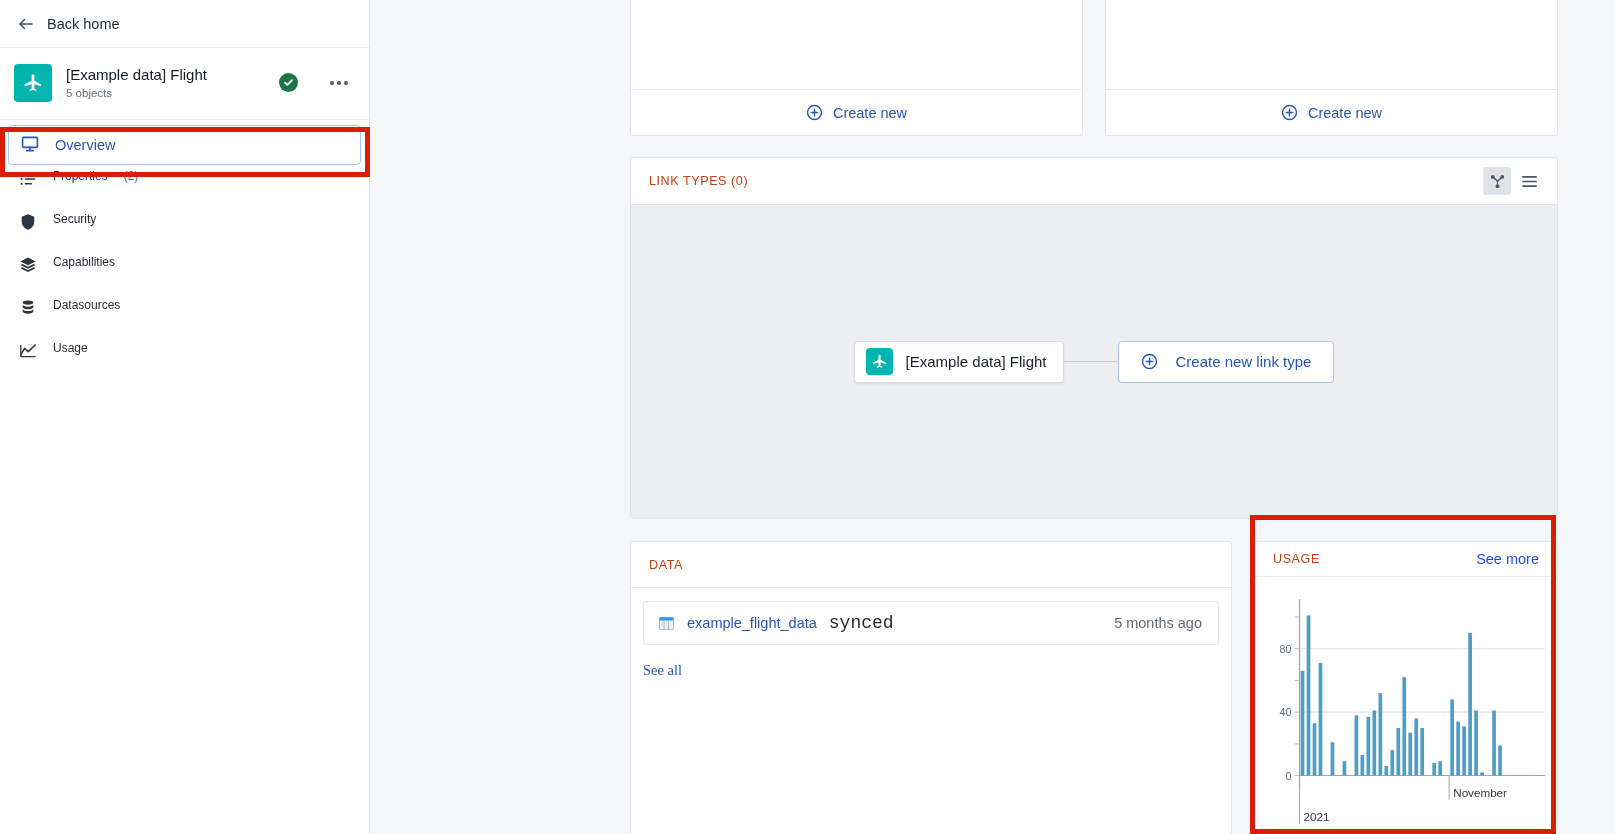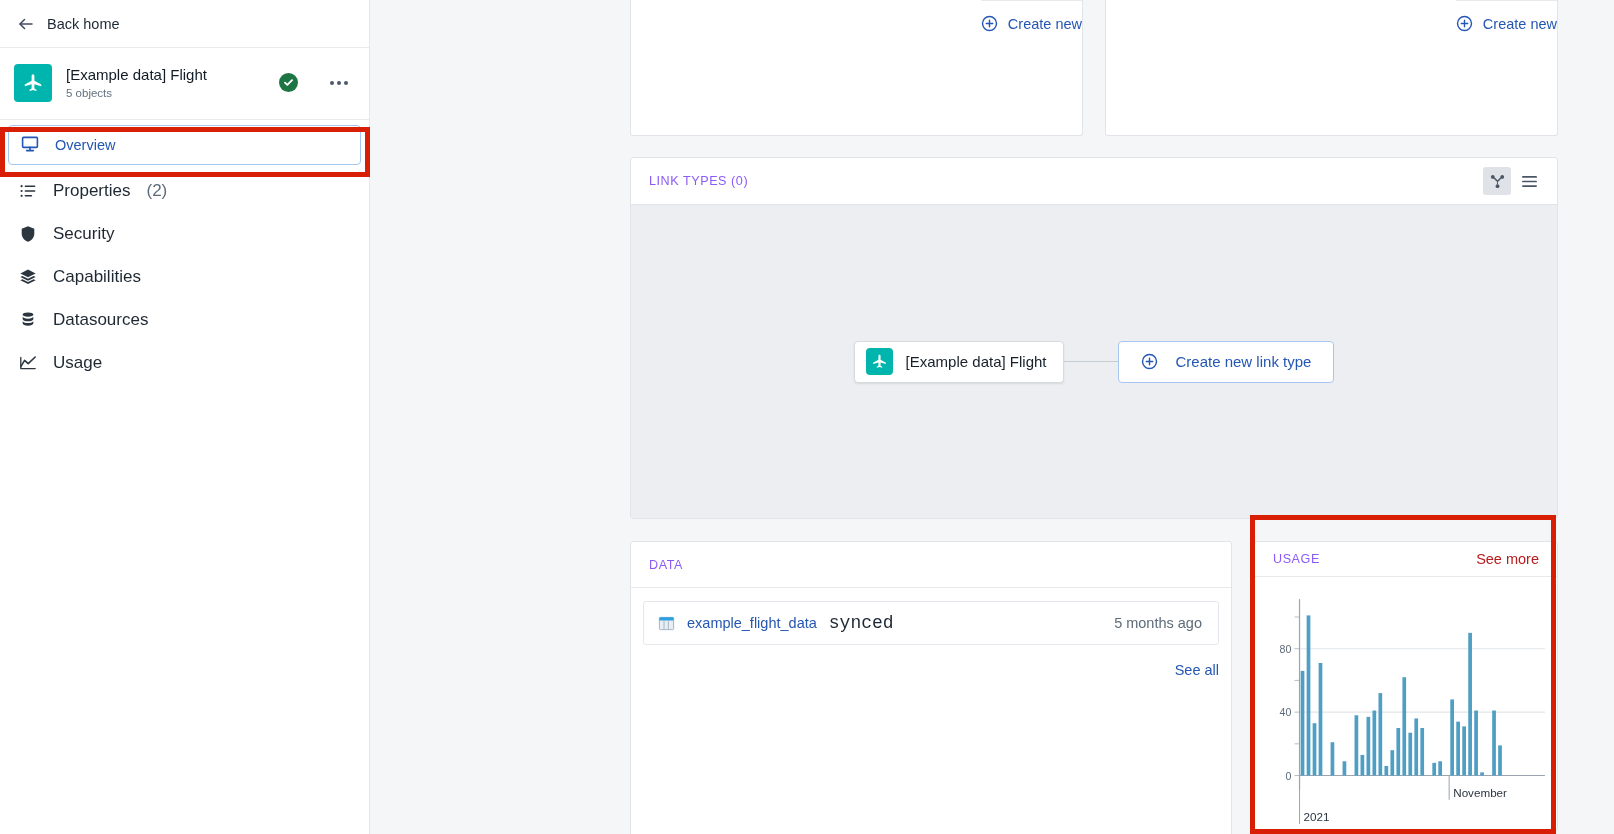--- a/index.html
+++ b/index.html
@@ -57,25 +57,25 @@
   .check-badge svg { width: 11px; height: 11px; stroke: #fff; fill: none; stroke-width: 2.4; }
   .dots-btn {
     width: 28px; height: 24px; display:flex; align-items:center; justify-content:center;
     gap: 3px; cursor: pointer; margin-left: 13px;
   }
   .dots-btn i { width: 4px; height: 4px; border-radius: 50%; background: #4c5a6b; display:block; }
 
   .nav { padding-top: 0px; }
   .nav-item {
     height: 43px;
-    display: flex; align-items: center;
+    display: flex; align-items: flex-start;
     padding: 0 16px 0 18px;
     gap: 16px;
     cursor: pointer;
-    font-size: 17px;
+    font-size: 12px;
     color: #1e2833;
   }
   .nav-item .ico { width: 19px; height: 19px; flex: 0 0 19px; display:flex; align-items:center; justify-content:center; }
   .nav-item .ico svg { width: 18px; height: 18px; }
   .nav-item .cnt { color: #5c6b7a; }
 
   
   .nav-overview-wrap {
     position: relative;
     margin: 5px 0 4px 0;
@@ -115,21 +115,21 @@
   }
   .card {
     background: #ffffff;
     border: 1px solid #e1e4e8;
     border-radius: 3px;
   }
   .top-cards {
     display: flex; gap: 22px;
     padding-top: 0;
   }
-  .top-card { flex: 1; height: 136px; display: flex; border-radius: 0 0 3px 3px; border-top: none; }
+  .top-card { flex: 1; height: 136px; display: flex; flex-direction: column; border-radius: 0 0 3px 3px; border-top: none; }
   .top-card .body { flex: 1; }
   .create-new {
     height: 46px;
     border-top: 1px solid #e7e9ec;
     display: flex; align-items: center; justify-content: center;
     gap: 10px;
     color: #2456b3;
     font-size: 14.5px;
     cursor: pointer;
   }
@@ -138,21 +138,21 @@
   
   .section-card { margin-top: 21px; }
   .section-head {
     height: 46px;
     display: flex; align-items: center;
     padding: 0 14px 0 18px;
     justify-content: space-between;
   }
   .section-title {
     font-size: 12.6px; letter-spacing: .55px;
-    color: #8b5cf6; font-weight: 400;
+    color: #c2410c; font-weight: 400;
   }
   .head-tools { display: flex; align-items: center; gap: 4px; }
   .tool-btn {
     width: 28px; height: 28px; border-radius: 3px;
     display: flex; align-items: center; justify-content: center;
     cursor: pointer;
   }
   .tool-btn.active { background: #dfe3e8; }
   .tool-btn svg { width: 17px; height: 17px; }
 
@@ -211,33 +211,33 @@
     display: flex; align-items: center;
     padding: 0 16px 0 14px;
     gap: 12px;
     cursor: pointer;
   }
   .sheet-icon { width: 17px; height: 17px; flex: 0 0 17px; }
   .data-name { color: #2456b3; font-size: 14.5px; }
   .data-status { color: #1c2833; font-size: 18px; font-family: Liberation Mono, monospace; }
   .data-time { margin-left: auto; color: #5d6b79; font-size: 14.5px; }
   .see-all {
-    text-align: right; color: #2456b3; font-size: 14.5px;
-    padding: 17px 0 0 0; cursor: pointer;
+    text-align: left; color: #2456b3; font-size: 14.5px;
+    padding: 17px 0 0 0; cursor: pointer; font-family: Liberation Serif, serif;
   }
 
   
   .usage-card { flex: 1; height: 290px; display: flex; flex-direction: column; position: relative; }
   .usage-head {
     height: 46px;
     display: flex; align-items: center; justify-content: space-between;
     padding: 0 18px;
     border-bottom: 1px solid #e7e9ec;
   }
-  .see-more { color: #b91c1c; font-size: 14.5px; cursor: pointer; }
+  .see-more { color: #1d4ed8; font-size: 14.5px; cursor: pointer; }
   .chart-wrap { flex: 1; position: relative; padding: 14px 6px 6px 6px; }
   .chart-svg { width: 100%; height: 100%; display: block; }
   #red-usage { left: 1250px; top: 515px; width: 306px; height: 319px; }
 
   .tick-lbl { font-size: 10.5px; fill: #5e6b78; font-family: "Liberation Sans", sans-serif; }
   .axis-lbl { font-size: 11.5px; fill: #2b3641; font-family: "Liberation Sans", sans-serif; }
 </style>
 </head>
 <body>
 

